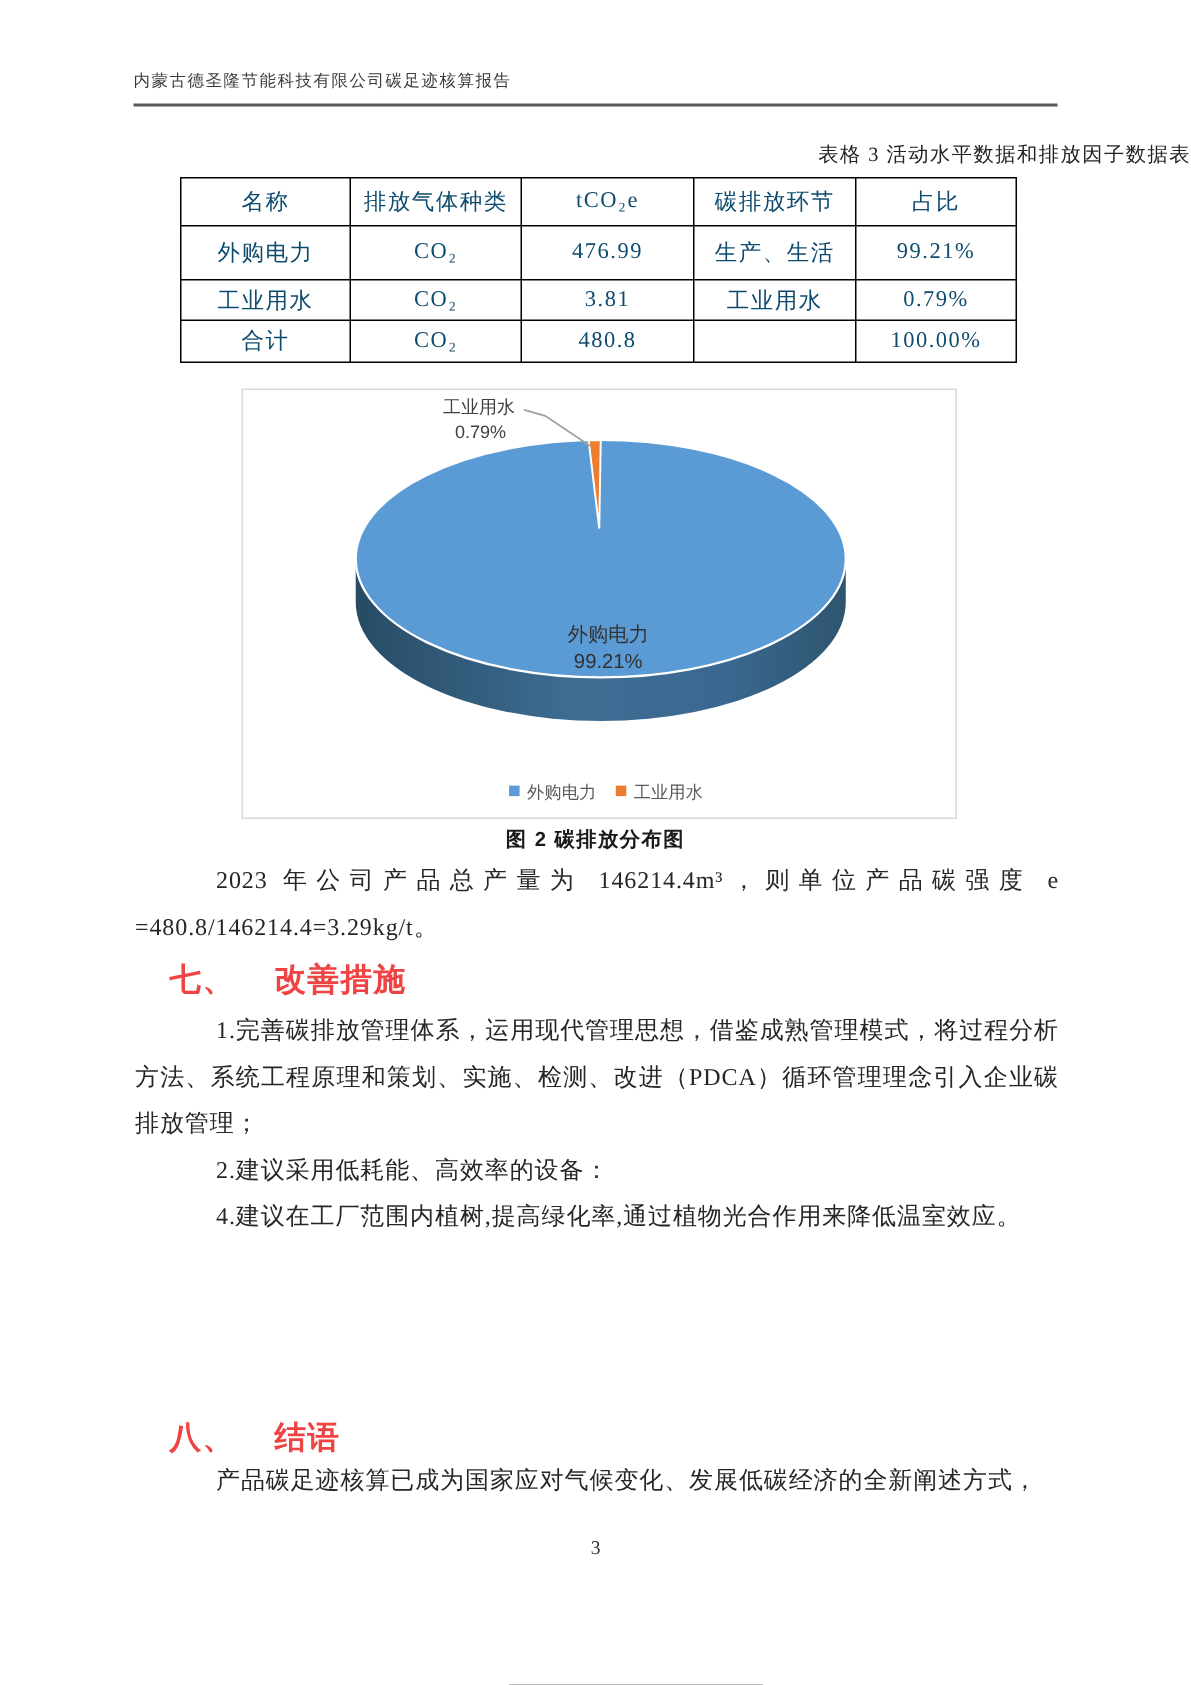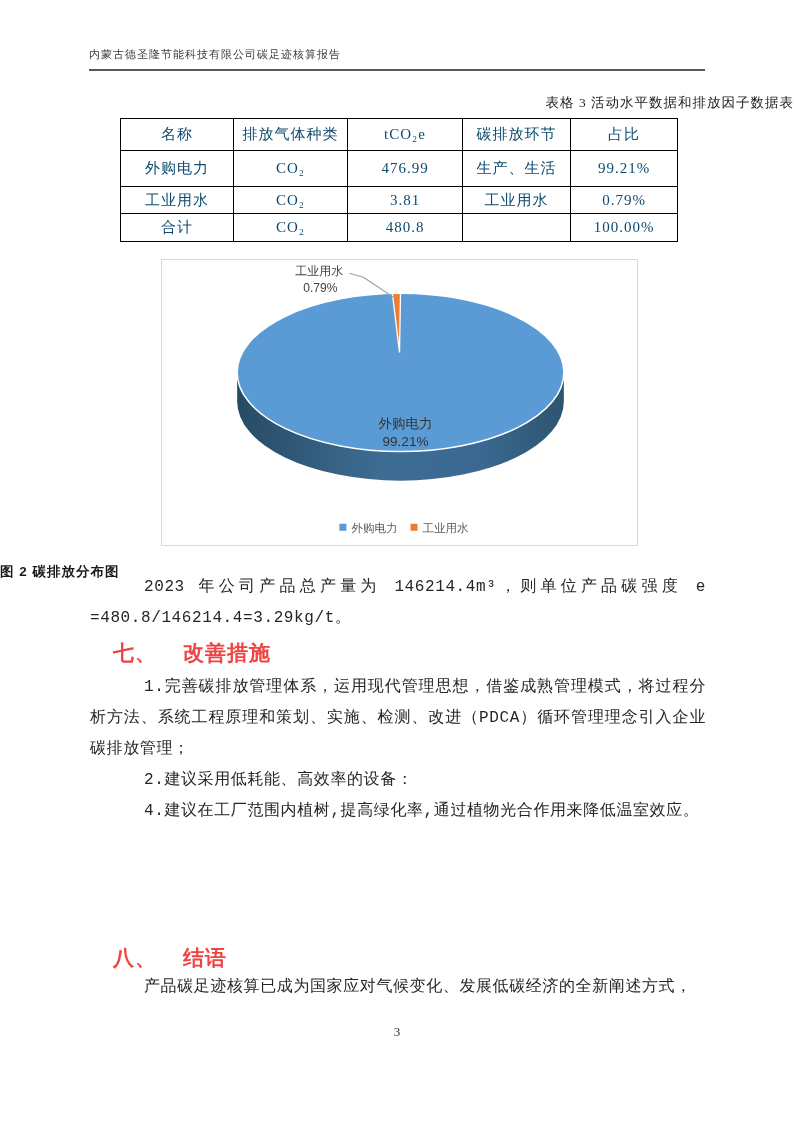--- a/index.html
+++ b/index.html
@@ -31,28 +31,28 @@
   
   .chart-box{
     position:absolute;top:259px;left:161px;width:477px;height:287px;
     border:1.5px solid #D9D9D9;background:#fff;box-sizing:border-box;margin:0;
   }
   .chart-box svg{position:absolute;left:0;top:0;width:100%;height:100%;}
   .svg-callout{font:12px "Liberation Sans",sans-serif;fill:#404040;}
   .svg-datalabel{font:13.5px "Liberation Sans",sans-serif;fill:#333;}
   .svg-legend{font:11.5px "Liberation Sans",sans-serif;fill:#595959;}
   .figure-caption{
-    position:absolute;top:563px;left:0;width:100%;text-align:left;
+    position:absolute;top:551px;left:0;width:100%;text-align:center;
     font-family:"Liberation Sans","DejaVu Sans",sans-serif;
     font-weight:bold;font-size:13.5px;line-height:18px;color:#1a1a1a;letter-spacing:1px;
   }
   
   .bodytext{
     position:absolute;left:90px;width:616px;font-size:16px;line-height:31px;
-    color:#262626;letter-spacing:.6px;margin:0;font-family:Liberation Mono, monospace;
+    color:#262626;letter-spacing:.6px;margin:0;
   }
   .intro{top:572px;}
   .intro .line{display:block;}
   .intro .l1{text-align:justify;text-align-last:justify;text-indent:54px;}
   .items{top:648px;margin-top:24px;}
   .items p{margin:0;text-indent:54px;text-align:justify;text-align-last:left;}
   .closing{top:972px;text-indent:54px;text-align:justify;text-align-last:left;}
   .section-heading{
     position:absolute;left:113px;margin:0;
     font-family:Liberation Serif, serif;

